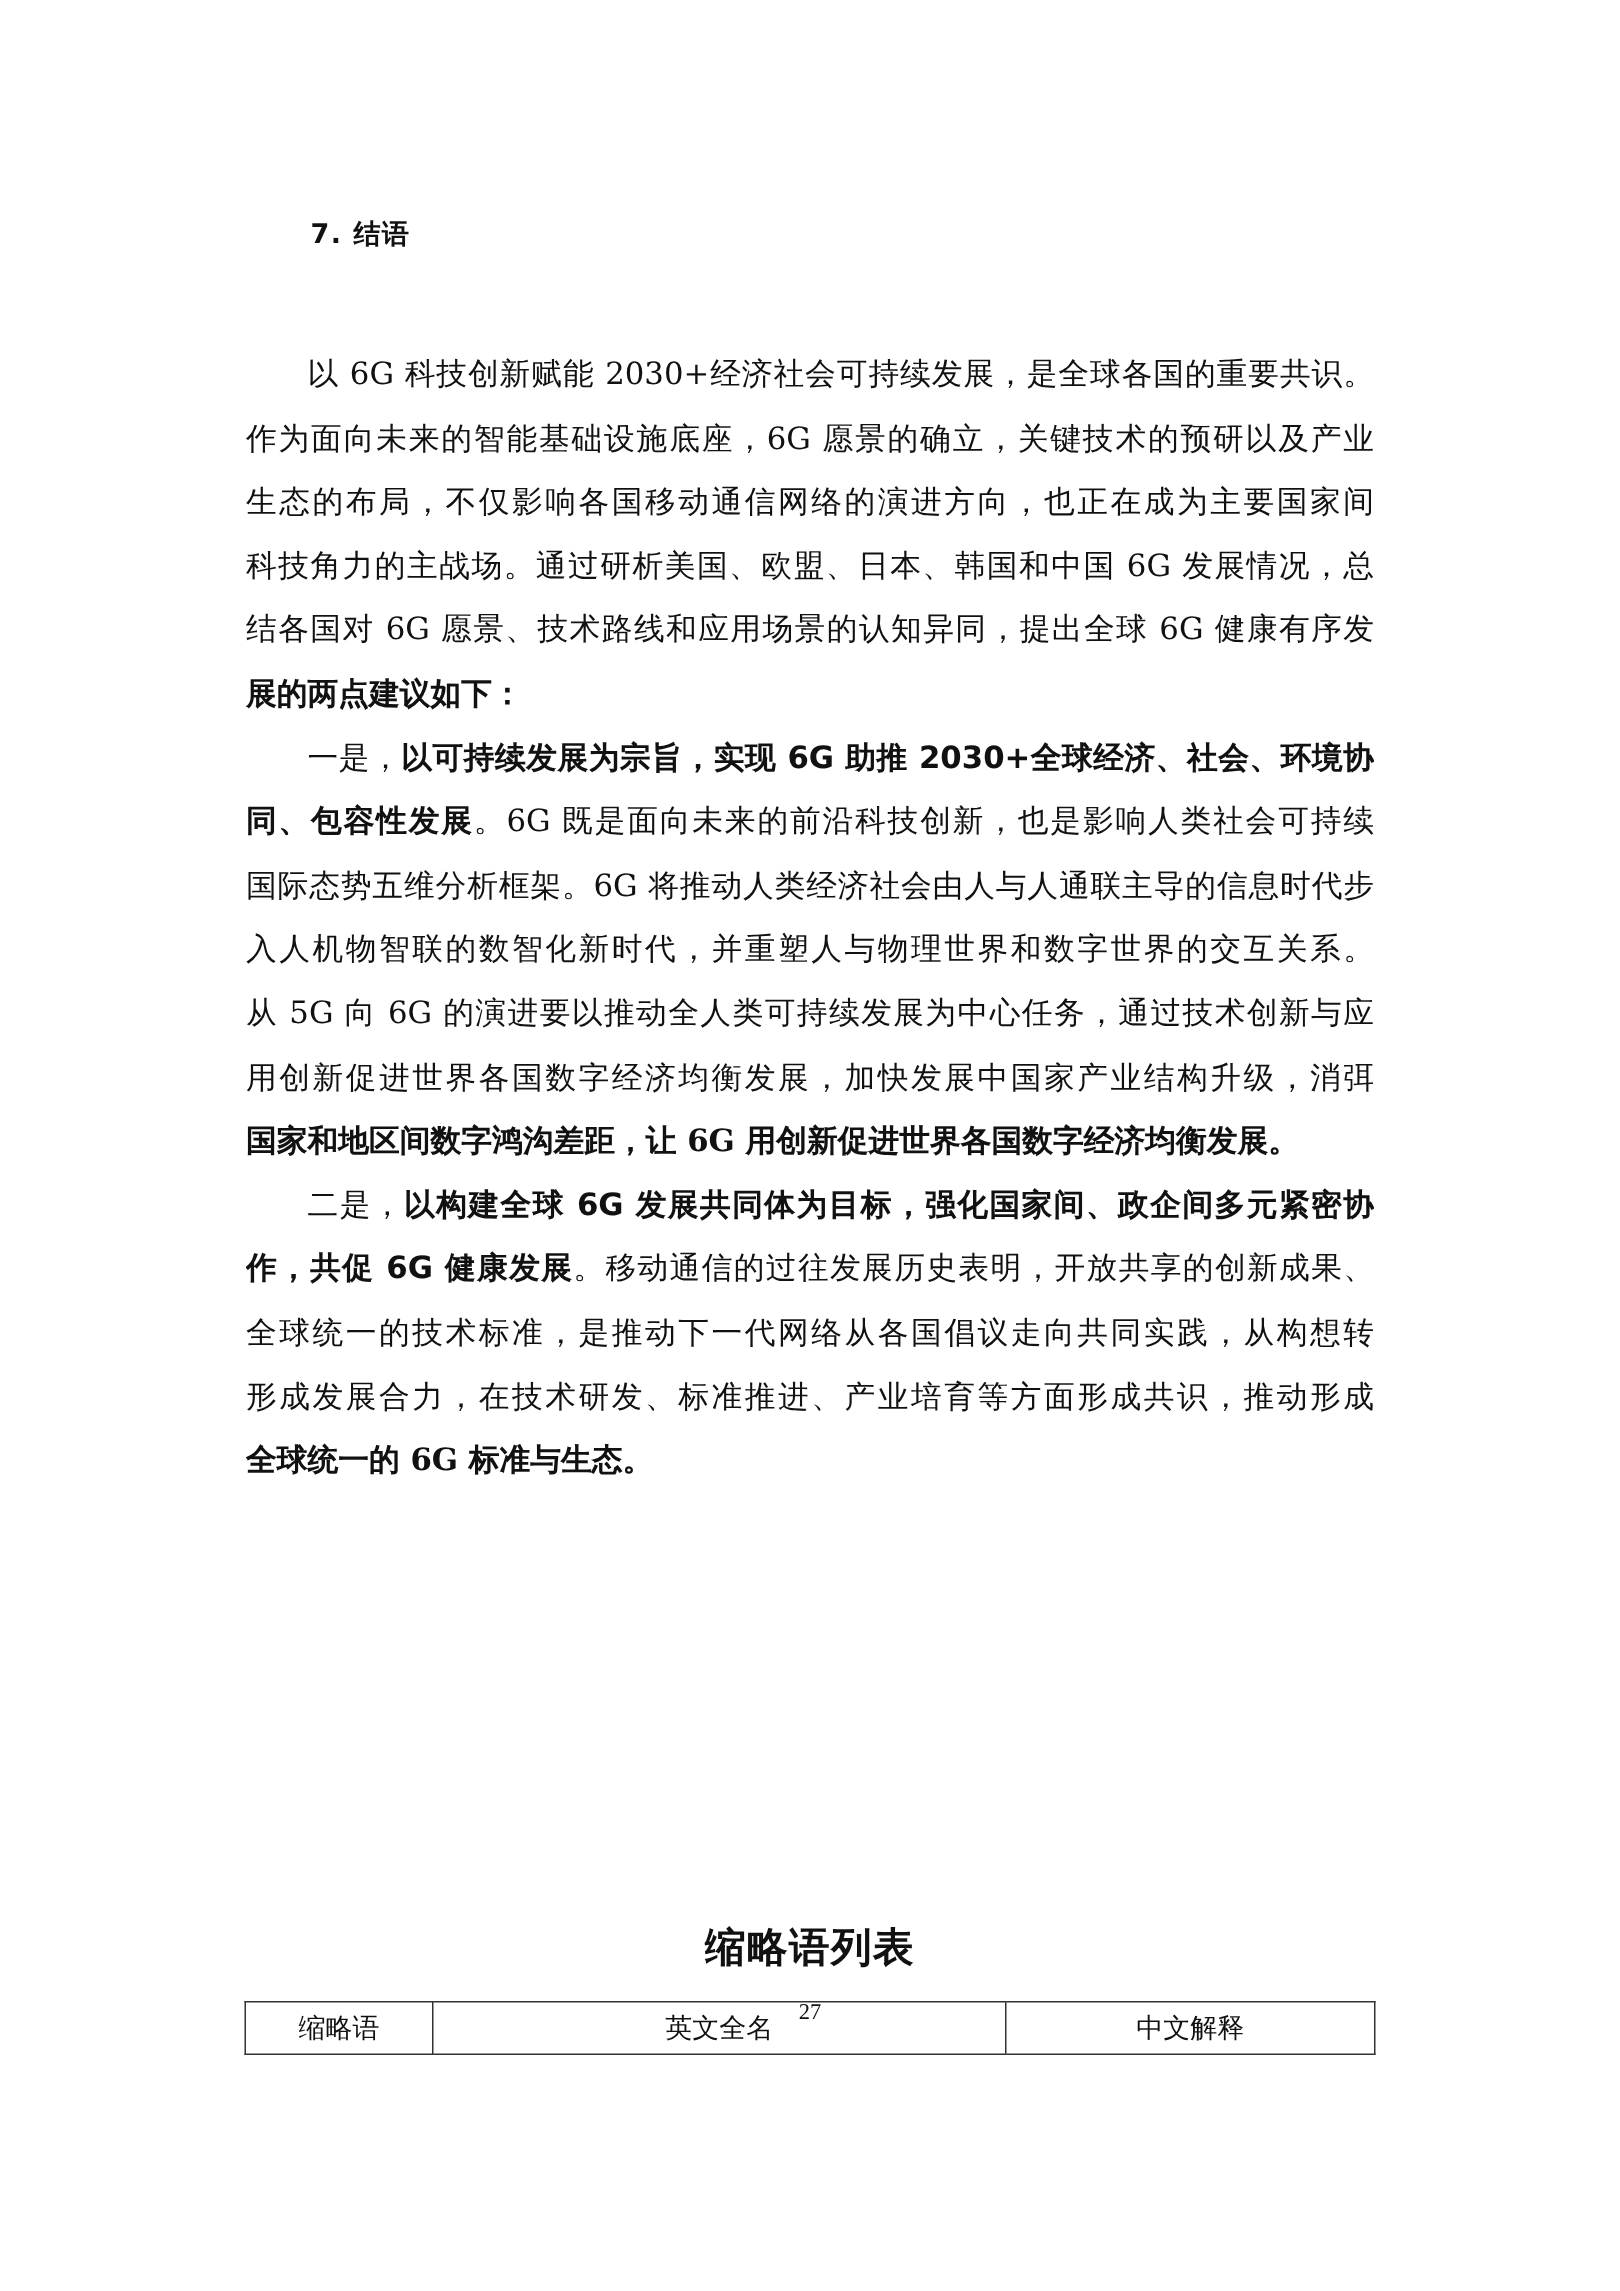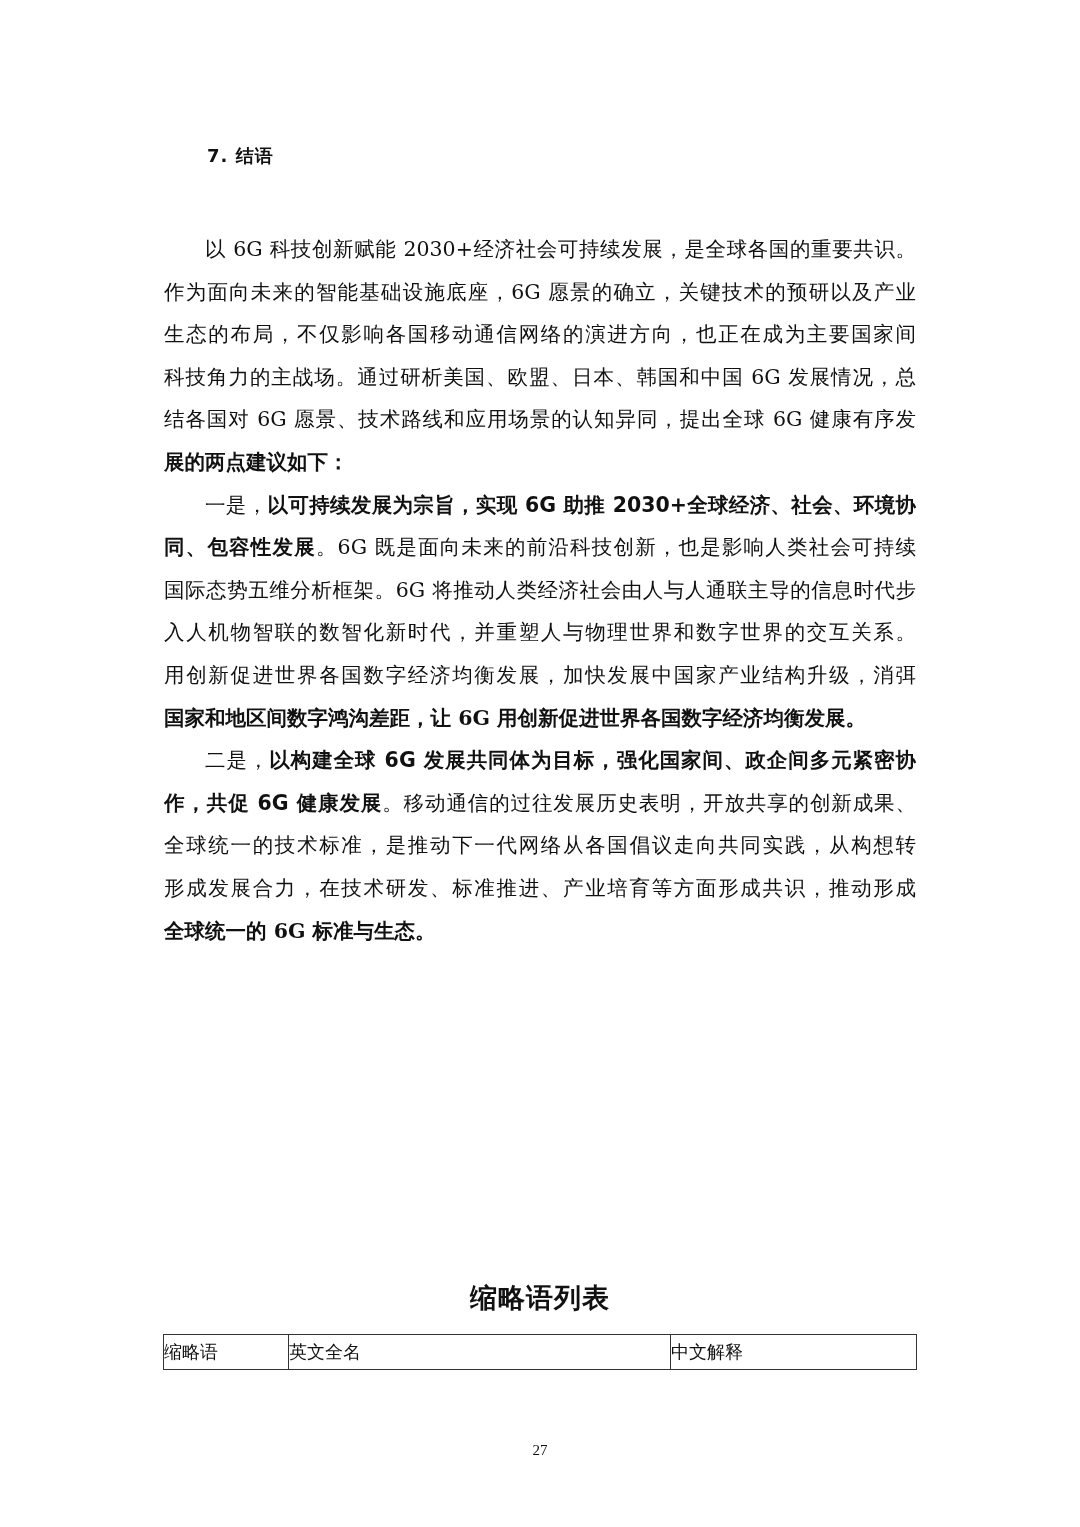--- a/index.html
+++ b/index.html
@@ -10,22 +10,22 @@
                    font-family: "DejaVu Sans", "Liberation Sans", sans-serif; letter-spacing: 1px; margin-left: 44px; }
   .body { position: absolute; left: 164px; top: 228px; width: 752px; }
   .line { height: 42.6px; line-height: 42.6px; font-size: 20.5px; white-space: nowrap;
           text-align: justify; text-align-last: justify; overflow: hidden; }
   .line.last { text-align-last: left; font-weight: bold; }
   .line.indent { padding-left: 41px; }
   .b { font-weight: bold; font-family: "DejaVu Sans", "Liberation Sans", sans-serif; }
   .table-title { position: absolute; left: 0; width: 1080px; top: 1280px; text-align: center;
                  font-size: 27px; font-weight: bold; font-family: Liberation Sans, sans-serif; letter-spacing: 1px; }
   table.abbr { position: absolute; left: 163px; top: 1334px; width: 754px; border-collapse: collapse; }
-  table.abbr th { border: 1.5px solid #333; height: 34px; font-size: 18px; font-weight: normal; text-align: left; padding: 0; }
-  .page-num { position: absolute; left: 0; width: 1080px; top: 1442px; text-align: center; font-size: 15px;
+  table.abbr th { border: 1.5px solid #333; height: 34px; font-size: 18px; font-weight: normal; text-align: center; padding: 0; }
+  .page-num { position: absolute; left: 0; width: 1080px; top: 1334px; text-align: center; font-size: 15px;
               font-family: "Liberation Serif", serif; }
 </style>
 </head>
 <body>
 
 <div class="page">
   <div class="section-title">7. 结语</div>
 
   <div class="body" id="body">
       <div>
@@ -34,20 +34,21 @@
         <div class="line"><span>生态的布局，不仅影响各国移动通信网络的演进方向，也正在成为主要国家间</span></div>
         <div class="line"><span>科技角力的主战场。通过研析美国、欧盟、日本、韩国和中国 6G 发展情况，总</span></div>
         <div class="line"><span>结各国对 6G 愿景、技术路线和应用场景的认知异同，提出全球 6G 健康有序发</span></div>
         <div class="line last"><span>展的两点建议如下：</span></div>
       </div>
       <div>
         <div class="line indent"><span>一是，</span><span class="b">以可持续发展为宗旨，实现 6G 助推 2030+全球经济、社会、环境协</span></div>
         <div class="line"><span class="b">同、包容性发展</span><span>。6G 既是面向未来的前沿科技创新，也是影响人类社会可持续</span></div>
         <div class="line"><span>国际态势五维分析框架。6G 将推动人类经济社会由人与人通联主导的信息时代步</span></div>
         <div class="line"><span>入人机物智联的数智化新时代，并重塑人与物理世界和数字世界的交互关系。</span></div>
+        <div class="line"><span>从 5G 向 6G 的演进要以推动全人类可持续发展为中心任务，通过技术创新与应</span></div>
         <div class="line"><span>用创新促进世界各国数字经济均衡发展，加快发展中国家产业结构升级，消弭</span></div>
         <div class="line last"><span>国家和地区间数字鸿沟差距，让 6G 用创新促进世界各国数字经济均衡发展。</span></div>
       </div>
       <div>
         <div class="line indent"><span>二是，</span><span class="b">以构建全球 6G 发展共同体为目标，强化国家间、政企间多元紧密协</span></div>
         <div class="line"><span class="b">作，共促 6G 健康发展</span><span>。移动通信的过往发展历史表明，开放共享的创新成果、</span></div>
         <div class="line"><span>全球统一的技术标准，是推动下一代网络从各国倡议走向共同实践，从构想转</span></div>
         <div class="line"><span>形成发展合力，在技术研发、标准推进、产业培育等方面形成共识，推动形成</span></div>
         <div class="line last"><span>全球统一的 6G 标准与生态。</span></div>
       </div>

